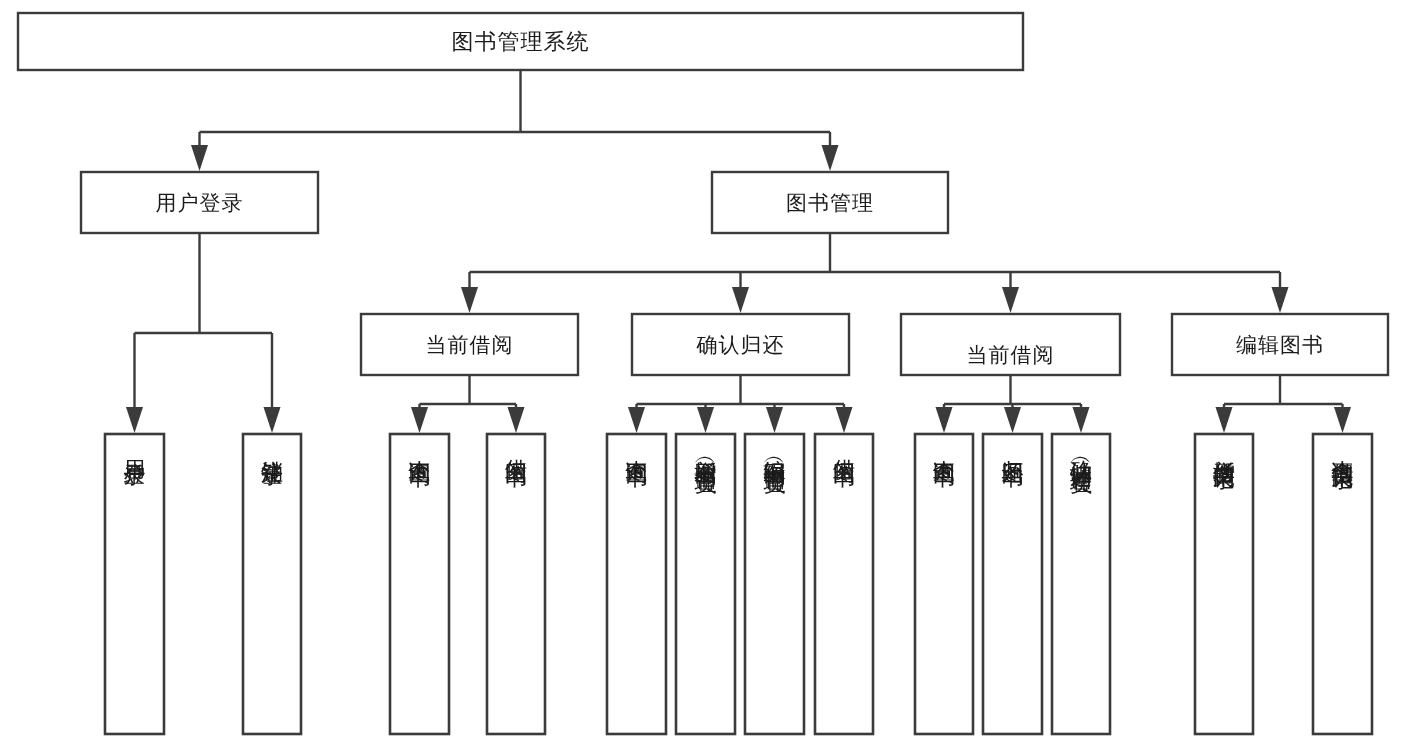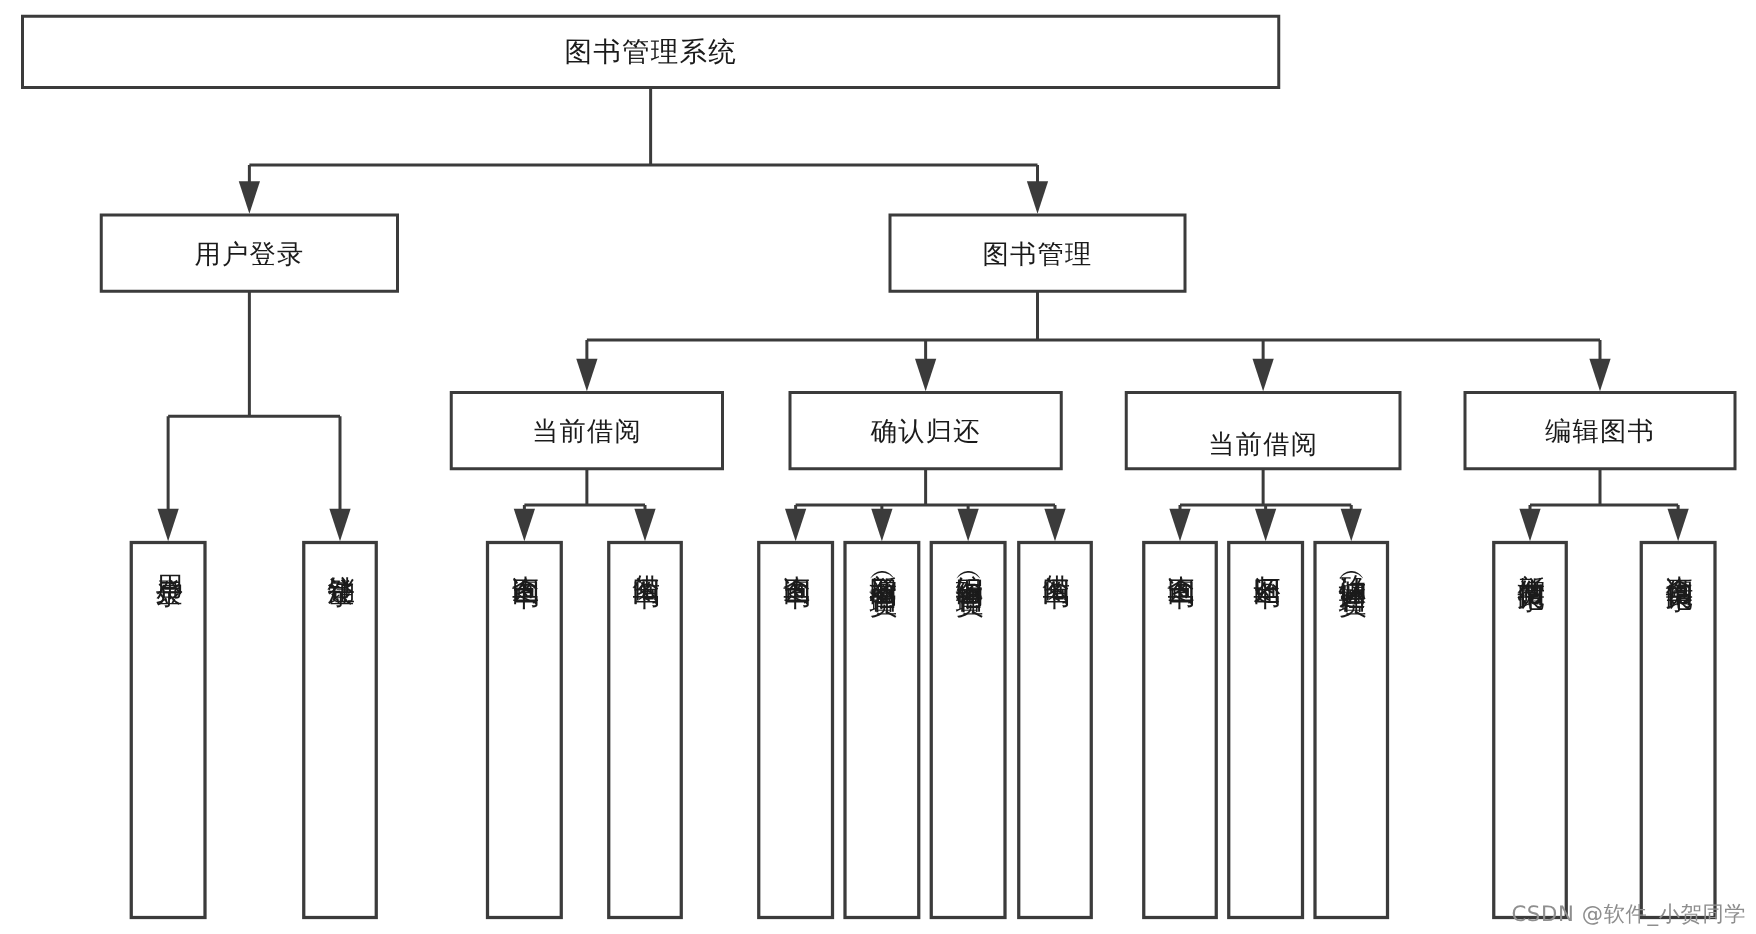--- a/index.html
+++ b/index.html
@@ -233,14 +233,13 @@
         <span class="vtext-inner">确认归还（管理员）</span>
       </div>
       <div class="vtext-box" style="left: 1195px; top: 442px; width: 58px; height: 284px;">
         <span class="vtext-inner">新增借阅记录</span>
       </div>
       <div class="vtext-box" style="left: 1313px; top: 442px; width: 59px; height: 284px;">
         <span class="vtext-inner">查询借阅记录</span>
       </div>
     </div>
 
-  <div class="watermark-text">CSDN @软件_小贺同学</div>
 </div>
 
 </body></html>

